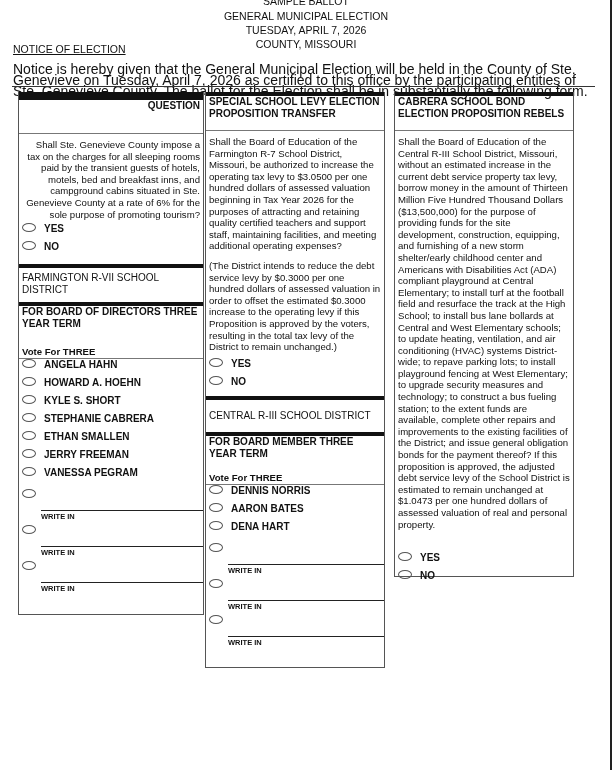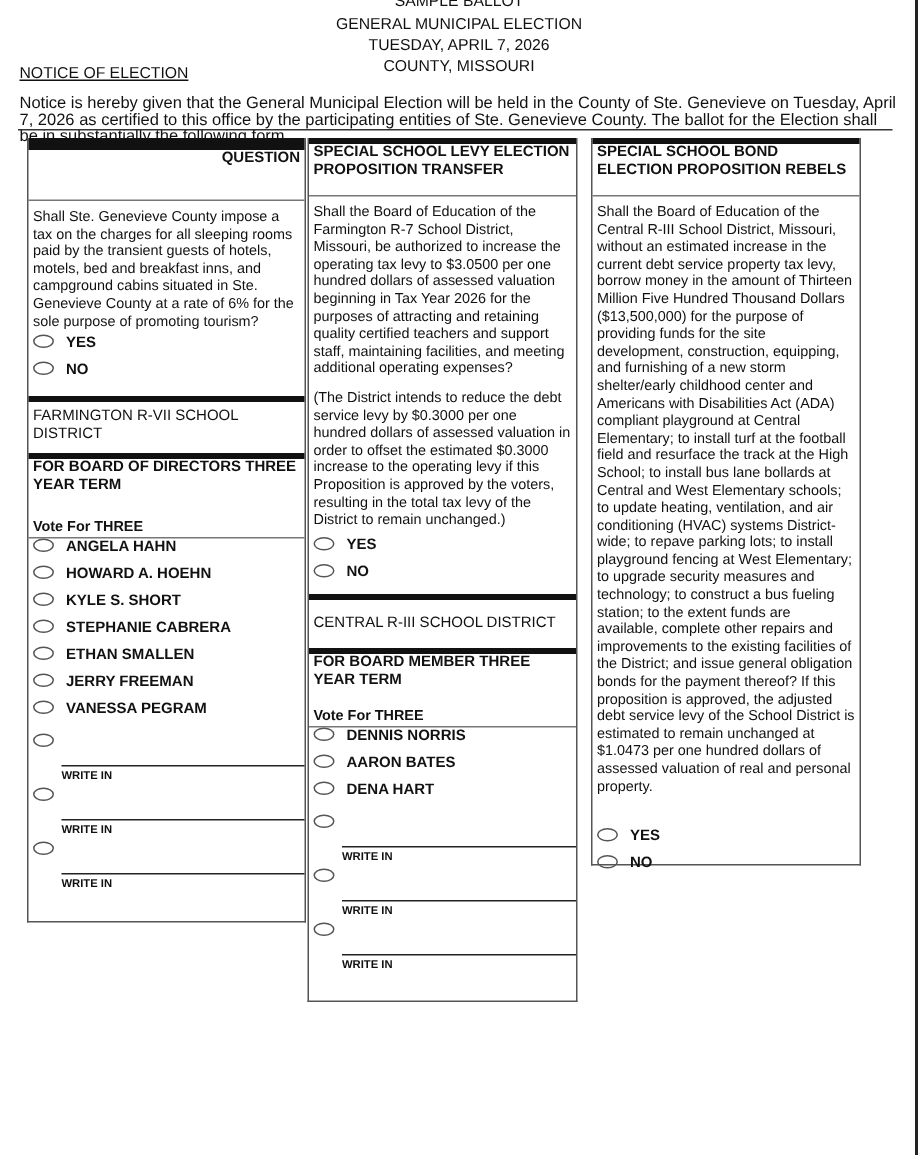--- a/index.html
+++ b/index.html
@@ -1,19 +1,19 @@
 <!DOCTYPE html>
 <html><head>
 <meta charset="utf-8">
 <style>
   html, body { margin:0; padding:0; background:#fff; }
   body { width:612px; height:770px; position:relative; overflow:hidden; font-family:"Liberation Sans", sans-serif; color:#111; }
   .center-head { position:absolute; left:0; width:612px; text-align:center; font-size:10.5px; line-height:14px; }
   .notice-title { position:absolute; left:13px; top:43px; font-size:10.5px;text-decoration:underline; }
-  .notice-text { position:absolute; left:13px; top:64px; width:585px; font-size:11px; line-height:11px; }
+  .notice-text { position:absolute; left:13px; top:64px; width:585px; font-size:14px; line-height:11px; }
   .top-rule { position:absolute; left:12px; top:86px; width:583px; height:1px; background:#333; }
   .right-edge { position:absolute; left:610px; top:0; width:2px; height:770px; background:#222; }
 
   .col { position:absolute; border-left:1px solid #555; border-right:1px solid #555; box-sizing:border-box; }
   .col-left { left:18px; top:92px; width:186px; height:523px; border-bottom:1px solid #555; }
   .col-mid { left:205px; top:92px; width:180px; height:576px; border-bottom:1px solid #555; }
   .col-right { left:394px; top:92px; width:180px; height:485px; border-bottom:1px solid #555; }
 
   .thick { height:4px; background:#111; }
   .hdr-box { font-size:10px; line-height:12px; padding:0 3px; }
@@ -37,21 +37,21 @@
 <div class="notice-title">NOTICE OF ELECTION</div>
 <div class="notice-text">Notice is hereby given that the General Municipal Election will be held in the County of Ste. Genevieve on Tuesday, April 7, 2026 as certified to this office by the participating entities of Ste. Genevieve County. The ballot for the Election shall be in substantially the following form.</div>
 <div class="top-rule"></div>
 <div class="right-edge"></div>
 
 <div class="col col-left">
   <div class="thick"></div>
   <div class="thick"></div>
   <div class="hdr-box bold" style="height:33px;text-align:right;">QUESTION</div>
   <div class="sep"></div>
-  <div class="body-text" style="padding-top:5px;">Shall Ste. Genevieve County impose a tax on the charges for all sleeping rooms paid by the transient guests of hotels, motels, bed and breakfast inns, and campground cabins situated in Ste. Genevieve County at a rate of 6% for the sole purpose of promoting tourism?</div>
+  <div class="body-text" style="padding-top:5px;text-align:right;">Shall Ste. Genevieve County impose a tax on the charges for all sleeping rooms paid by the transient guests of hotels, motels, bed and breakfast inns, and campground cabins situated in Ste. Genevieve County at a rate of 6% for the sole purpose of promoting tourism?</div>
   <div style="height:3px;"></div>
   <div class="opt">
       <span class="oval"></span>
       <span>YES</span>
     </div>
   <div class="opt">
       <span class="oval"></span>
       <span>NO</span>
     </div>
   <div style="height:5px;"></div>
@@ -153,21 +153,21 @@
     </div>
   <div class="writein">
       <span class="oval"></span>
       <span class="line"></span>
       <span class="lbl">WRITE IN</span>
     </div>
 </div>
 
 <div class="col col-right">
   <div class="thick"></div>
-  <div class="hdr-box bold" style="height:34px;">SPECIAL SCHOOL BOND ELECTION PROPOSITION REBELS</div>
+  <div class="hdr-box bold" style="height:34px;">CABRERA SCHOOL BOND ELECTION PROPOSITION REBELS</div>
   <div class="sep"></div>
   <div class="body-text" style="padding-top:5px;">Shall the Board of Education of the Central R-III School District, Missouri, without an estimated increase in the current debt service property tax levy, borrow money in the amount of Thirteen Million Five Hundred Thousand Dollars ($13,500,000) for the purpose of providing funds for the site development, construction, equipping, and furnishing of a new storm shelter/early childhood center and Americans with Disabilities Act (ADA) compliant playground at Central Elementary; to install turf at the football field and resurface the track at the High School; to install bus lane bollards at Central and West Elementary schools; to update heating, ventilation, and air conditioning (HVAC) systems District-wide; to repave parking lots; to install playground fencing at West Elementary; to upgrade security measures and technology; to construct a bus fueling station; to the extent funds are available, complete other repairs and improvements to the existing facilities of the District; and issue general obligation bonds for the payment thereof? If this proposition is approved, the adjusted debt service levy of the School District is estimated to remain unchanged at $1.0473 per one hundred dollars of assessed valuation of real and personal property.</div>
   <div style="height:22px;"></div>
   <div class="opt">
       <span class="oval"></span>
       <span>YES</span>
     </div>
   <div class="opt">
       <span class="oval"></span>
       <span>NO</span>

